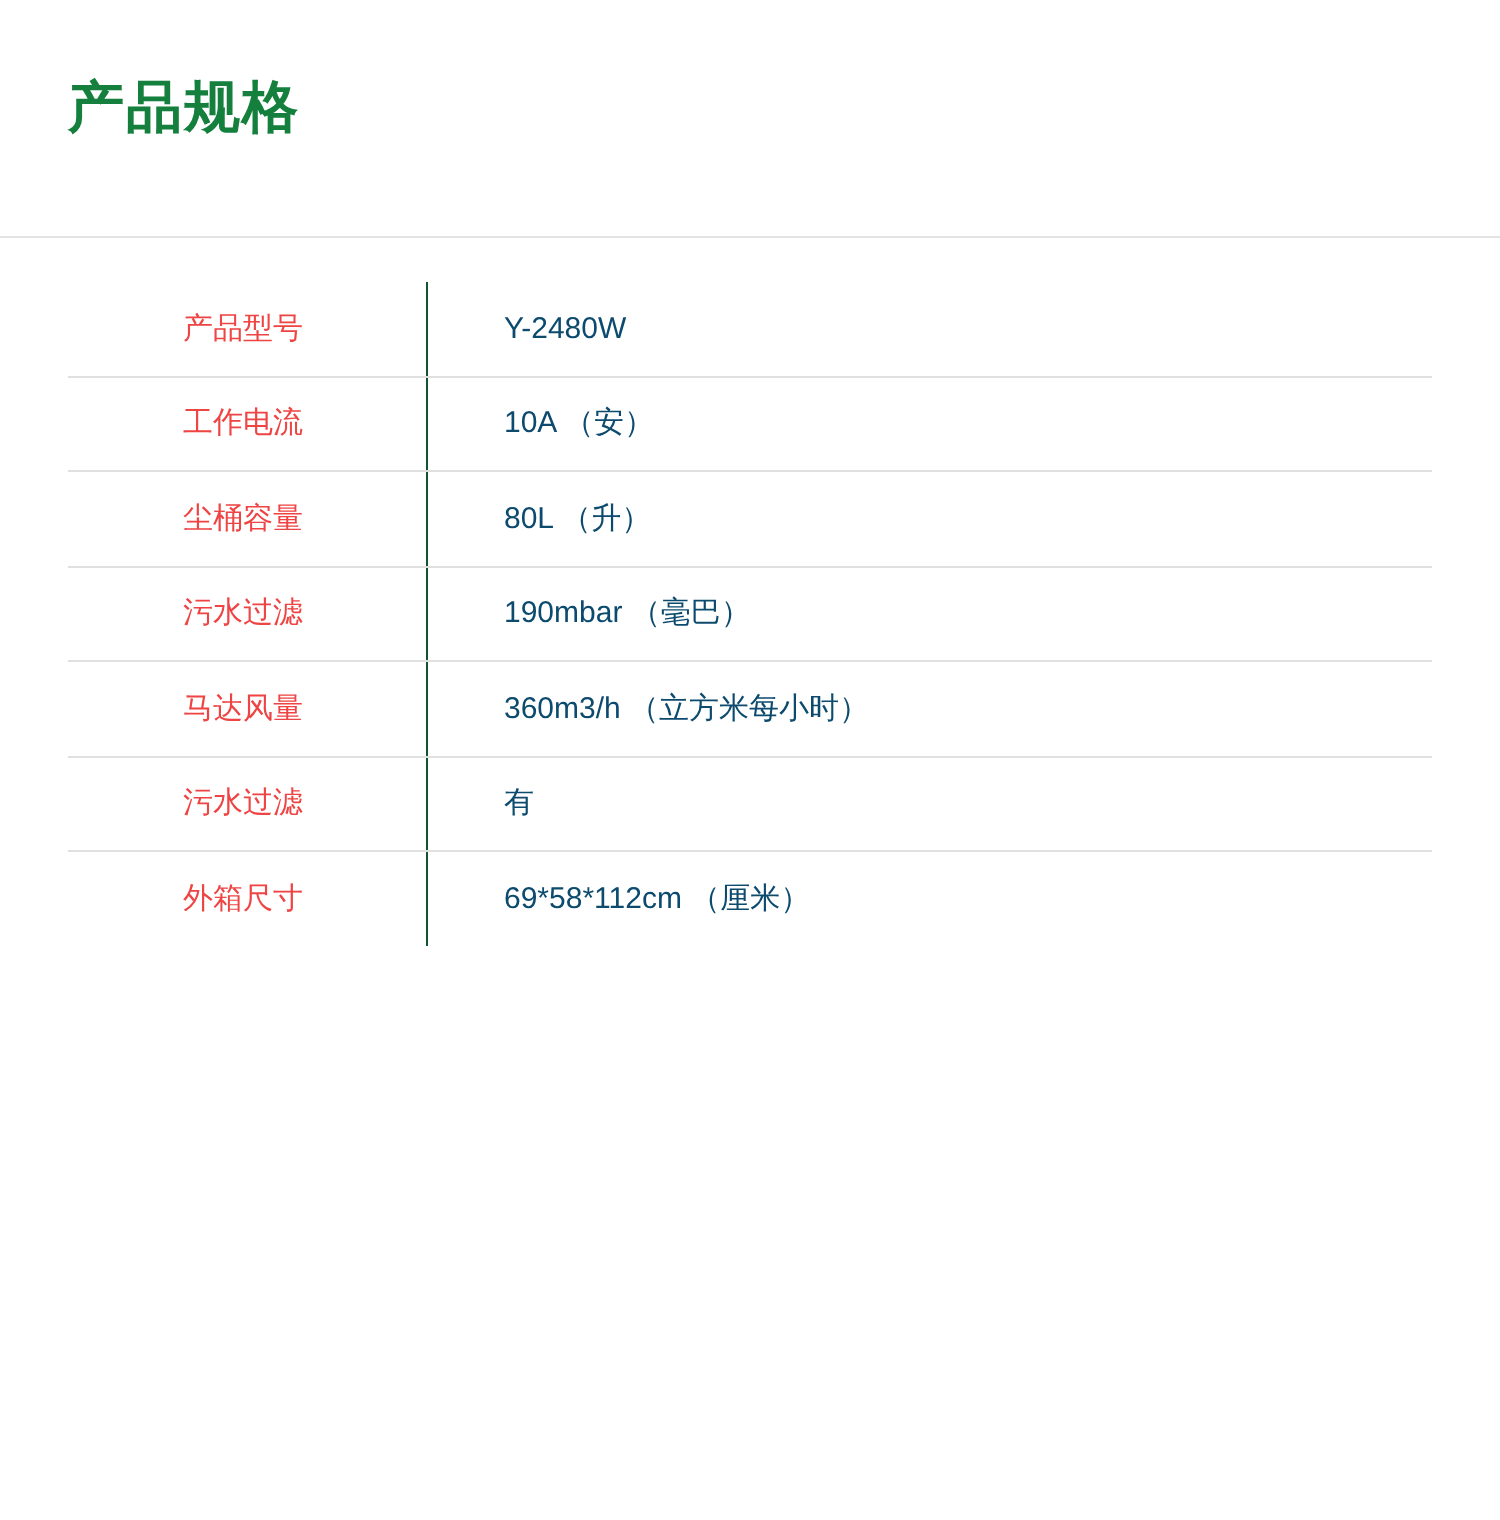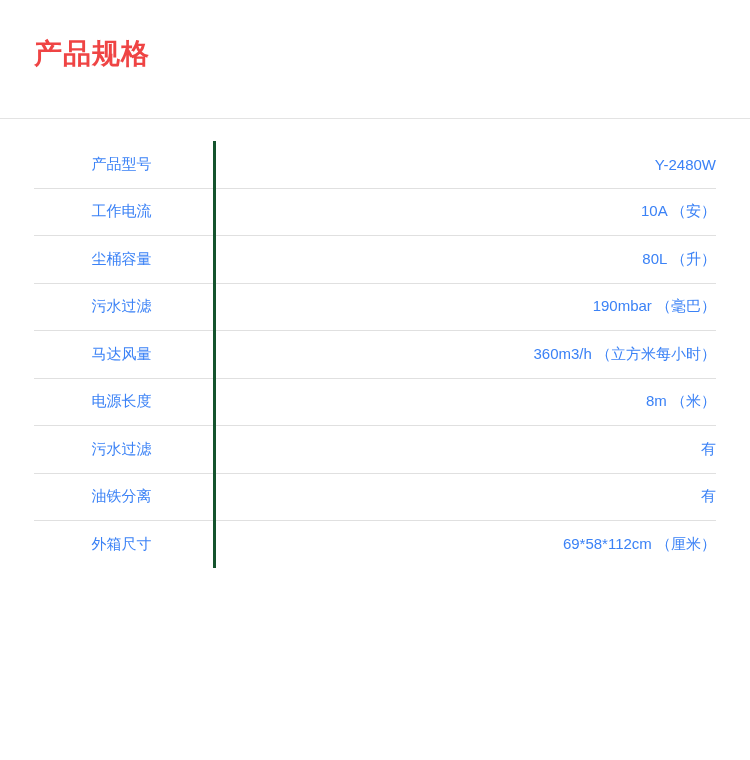--- a/index.html
+++ b/index.html
@@ -22,21 +22,21 @@
   }
   .title-block {
     padding: 34px 0 0 34px;
     height: 86px;
     box-sizing: border-box;
   }
   .page-title {
     font-size: 28px;
     font-weight: bold;
     letter-spacing: 1px;
-    color: #ef4444;
+    color: #15803d;
     line-height: 40px;
     margin: 0;
   }
   .title-rule {
     width: 750px;
     height: 1px;
     background: #e3e3e3;
     margin-top: 32px;
   }
   .spec-table {
@@ -55,28 +55,28 @@
     vertical-align: middle;
     padding: 0;
     height: 46.5px;
   }
   .spec-table tr:last-child td {
     border-bottom: none;
   }
   td.spec-label {
     width: 175px;
     text-align: center;
-    border-right: 3px solid #14532d;
-    color: #3b82f6;
+    border-right: 1px solid #14532d;
+    color: #ef4444;
     padding-right: 4px;
   }
   td.spec-value {
     padding-left: 38px;
-    color: #3b82f6;
-    text-align: right;
+    color: #0c4a6e;
+    text-align: left;
   }
 </style>
 </head>
 <body>
 
 <div class="page">
 
   <div class="title-block">
     <h1 class="page-title">产品规格</h1>
   </div>
@@ -98,29 +98,21 @@
       </tr>
       <tr>
         <td class="spec-label">污水过滤</td>
         <td class="spec-value">190mbar （毫巴）</td>
       </tr>
       <tr>
         <td class="spec-label">马达风量</td>
         <td class="spec-value">360m3/h （立方米每小时）</td>
       </tr>
       <tr>
-        <td class="spec-label">电源长度</td>
-        <td class="spec-value">8m （米）</td>
-      </tr>
-      <tr>
         <td class="spec-label">污水过滤</td>
-        <td class="spec-value">有</td>
-      </tr>
-      <tr>
-        <td class="spec-label">油铁分离</td>
         <td class="spec-value">有</td>
       </tr>
       <tr>
         <td class="spec-label">外箱尺寸</td>
         <td class="spec-value">69*58*112cm （厘米）</td>
       </tr>
     </tbody>
   </table>
 
 </div>

